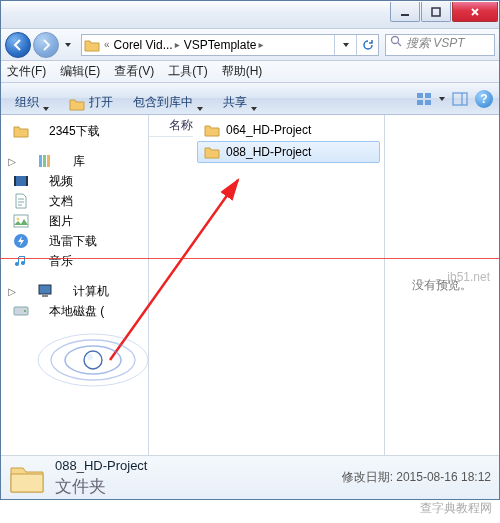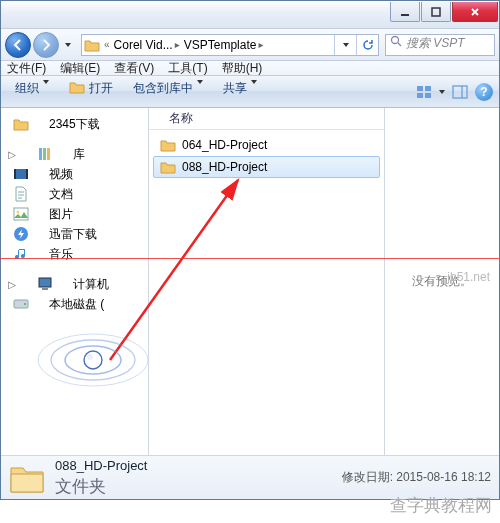--- a/index.html
+++ b/index.html
@@ -14,48 +14,48 @@
 .navbtn.dis{opacity:.55}
 .navbtn svg{width:14px;height:14px;fill:#fff}
 .drop{width:14px;height:26px;display:flex;align-items:center;justify-content:center}
 .tri{width:0;height:0;border-left:3px solid transparent;border-right:3px solid transparent;border-top:4px solid #333}
 .addr{flex:1;height:22px;border:1px solid #a8b8d0;background:#fff;display:flex;align-items:center;margin:0 4px;overflow:hidden}
 .addr .seg{padding:0 2px;height:100%;display:flex;align-items:center;gap:2px}
 .folder-icon{width:16px;height:14px;display:inline-block}
 .addr .chev{color:#666;font-size:10px}
 .refbtn{width:22px;height:20px;border-left:1px solid #c0cde0;display:flex;align-items:center;justify-content:center}
 .search{width:110px;height:22px;border:1px solid #a8b8d0;background:#fff;display:flex;padding:0 4px;gap:4px;color:#888;font-style:italic}
-.menubar{height:15px;background:linear-gradient(#f8fafd,#eef3fa);display:flex;align-items:center;padding:0 6px;gap:14px;border-bottom:1px solid #c0cde0}
+.menubar{height:22px;background:linear-gradient(#f8fafd,#eef3fa);display:flex;align-items:center;padding:0 6px;gap:14px;border-bottom:1px solid #c0cde0}
 .menubar span{color:#222}
 .toolbar{height:32px;background:linear-gradient(#f3f7fc,#dbe6f4 48%,#cfdcee 50%,#e1ebf7);display:flex;align-items:center;padding:0 6px;gap:4px;border-bottom:1px solid #b0c0d8}
-.tbtn{height:24px;padding:0 8px;display:flex;align-items:flex-start;gap:4px;color:#1a3e70;border-radius:2px}
+.tbtn{height:24px;padding:0 8px;display:flex;align-items:flex-end;gap:4px;color:#1a3e70;border-radius:2px}
 .spacer{flex:1}
 .tico{width:22px;height:22px;display:flex;align-items:center;justify-content:center}
 .body{flex:1;display:flex;overflow:hidden}
 .tree{width:148px;border-right:1px solid #d0d8e4;padding:6px 4px;overflow:hidden}
 .tnode{display:flex;align-items:center;gap:20px;padding:2px 2px 2px 8px;height:20px}
 .tnode.root{padding-left:2px}
 .tnode .exp{width:10px;text-align:center;color:#666;font-size:10px}
 .tlabel{white-space:nowrap}
 .ticon{width:16px;height:16px;flex:0 0 16px}
-.content{flex:1;display:flex;flex-direction:column;position:relative}
+.content{flex:1;display:flex;flex-direction:row;position:relative}
 .colhdr{height:22px;border-bottom:1px solid #e0e6ee;display:flex;align-items:center;padding-left:20px;color:#335}
 .items{flex:1;padding:4px 0;position:relative}
 .item{height:22px;display:flex;align-items:center;gap:6px;padding:0 6px;margin:0 4px;border-radius:2px;border:1px solid transparent}
 .item.sel{background:linear-gradient(#eaf3fd,#d6e8fb);border:1px solid #9ec7f2}
 .preview{width:115px;border-left:1px solid #d0d8e4;display:flex;align-items:center;justify-content:center;color:#777;font-size:12px}
 .status{height:44px;border-top:1px solid #d0d8e4;background:linear-gradient(#f4f8fc,#e8eff8);display:flex;align-items:center;padding:4px 8px;gap:10px}
 .status .big{width:36px;height:32px}
 .status .txt{display:flex;flex-direction:column;gap:2px}
 .status .txt .name{font-size:13px;color:#123}
 .status .txt .sub{color:#667;font-size:17px}
 .status .meta{margin-left:auto;color:#555;font-size:11px}
 .arrow-overlay{position:absolute;left:0;top:0;pointer-events:none}
 .redline{position:absolute;left:0;top:258px;width:500px;height:1px;background:#e33;opacity:.85;pointer-events:none}
-.watermark{position:absolute;right:8px;bottom:6px;color:#aaa;font-size:17px;font-family:Liberation Sans, sans-serif}
+.watermark{position:absolute;right:8px;bottom:6px;color:#aaa;font-size:12px;font-family:Liberation Sans, sans-serif}
 .watermark2{position:absolute;right:10px;top:270px;color:#bbb;font-size:12px;writing-mode:horizontal-tb}
 .ripple{position:absolute;left:18px;top:330px;width:130px;height:60px;pointer-events:none}
 .help{width:18px;height:18px;border-radius:9px;background:radial-gradient(circle at 35% 30%,#9cd0ff,#2a7fd0);color:#fff;display:flex;align-items:center;justify-content:center;font-weight:bold;font-size:12px}
 </style>
 </head>
 <body>
 
 <div class="window">
 
   <div class="titlebar">

